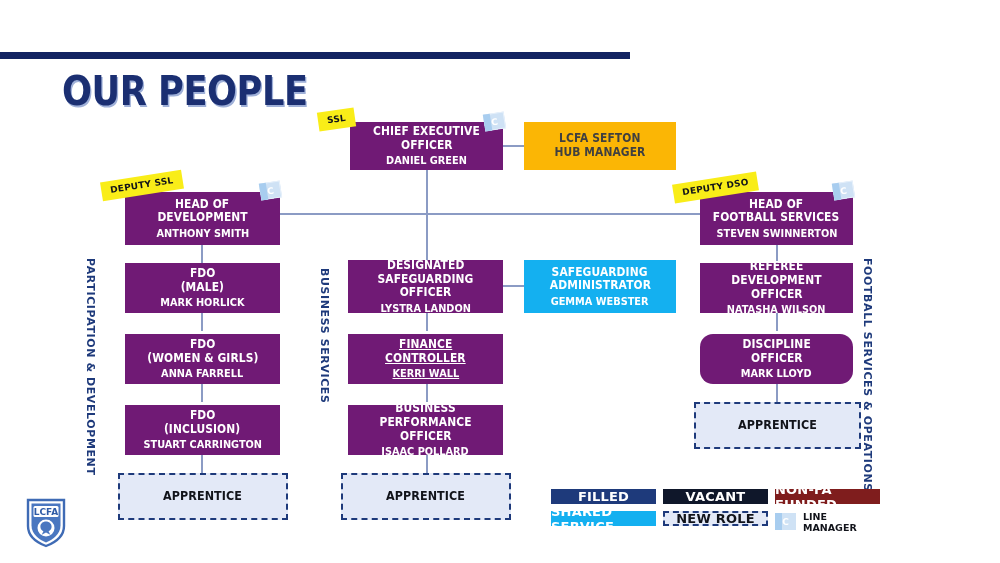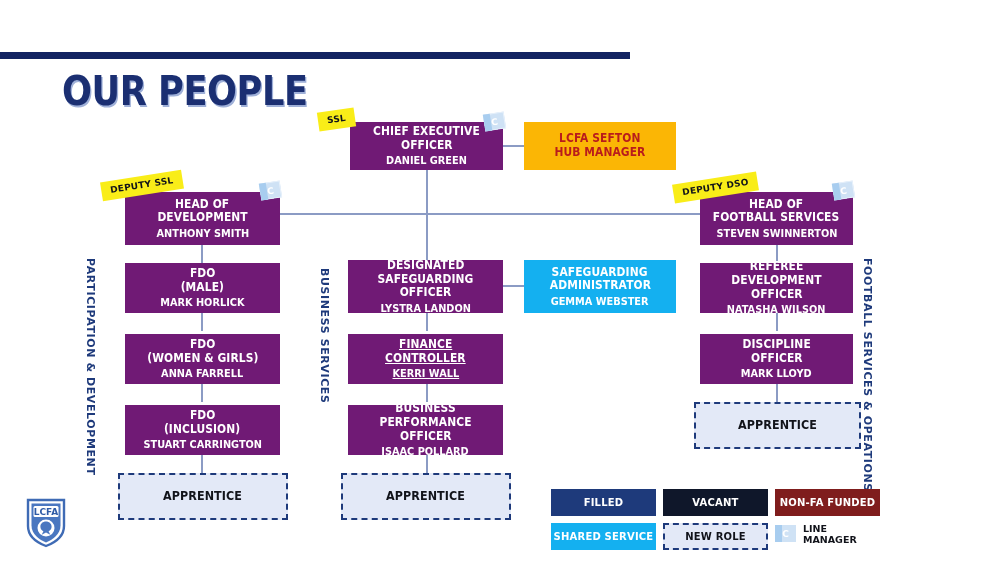--- a/index.html
+++ b/index.html
@@ -62,21 +62,21 @@
   .node .person {
     font-size: 10.5px;
     font-weight: 700;
     margin-top: 2px;
     font-family: "DejaVu Sans", sans-serif;
     transform: scaleX(0.93);
   }
 
   .filled        { background: #701a75; color: #ffffff; }
   .shared        { background: #14b0f0; color: #ffffff; }
-  .nonfa         { background: #fbb605; color: #b91c1c; }
+  .nonfa         { background: #fbb605; color: #404040; }
   .newrole {
     background: #e3e9f7;
     color: #11131a;
     border: 2.5px dashed #1e3a7b;
   }
   .newrole .role { font-size: 12px; font-weight: 800; color: #11131a; }
 
   
   .tag {
     position: absolute;
@@ -126,23 +126,23 @@
     font-family: "DejaVu Sans", sans-serif;
     white-space: nowrap;
     writing-mode: vertical-rl;
     text-orientation: mixed;
   }
 
   
   .legend { position: absolute; left: 551px; top: 489px; }
   .legend-row { display: flex; gap: 7px; margin-bottom: 7px; }
   .legend-chip {
-    width: 105px; height: 27px;
+    width: 105px; height: 15px;
     display: flex; align-items: center; justify-content: center;
-    font-size: 10px;
+    font-size: 13px;
     font-weight: 800;
     letter-spacing: 0.2px;
     font-family: "DejaVu Sans", sans-serif;
     color: #ffffff;
   }
   .chip-filled  { background: #1e3a7b; }
   .chip-vacant  { background: #0f172a; }
   .chip-nonfa   { background: #7f1d1d; }
   .chip-shared  { background: #14b0f0; }
   .chip-newrole { background: #e3e9f7; color: #11131a; border: 2.5px dashed #1e3a7b; }
@@ -285,21 +285,21 @@
   <div class="node newrole" style="left:341px; top:473px; width:170px; height:47px;">
     <div class="role">APPRENTICE</div>
   </div>
 
   <div class="node filled" style="left:700px; top:263px; width:153px; height:50px;">
     <div class="role">REFEREE DEVELOPMENT</div>
     <div class="role">OFFICER</div>
     <div class="person">NATASHA WILSON</div>
   </div>
 
-  <div class="node filled" style="left:700px; top:334px; width:153px; height:50px;">
+  <div class="node filled" style="left:700px; top:334px; width:153px; height:50px;border-radius:13px;">
     <div class="role">DISCIPLINE</div>
     <div class="role">OFFICER</div>
     <div class="person">MARK LLOYD</div>
   </div>
 
   <div class="node newrole" style="left:694px; top:402px; width:167px; height:47px;">
     <div class="role">APPRENTICE</div>
   </div>
 
   <div class="vlabel" style="left:84px; top:258px;">PARTICIPATION &amp; DEVELOPMENT</div>

